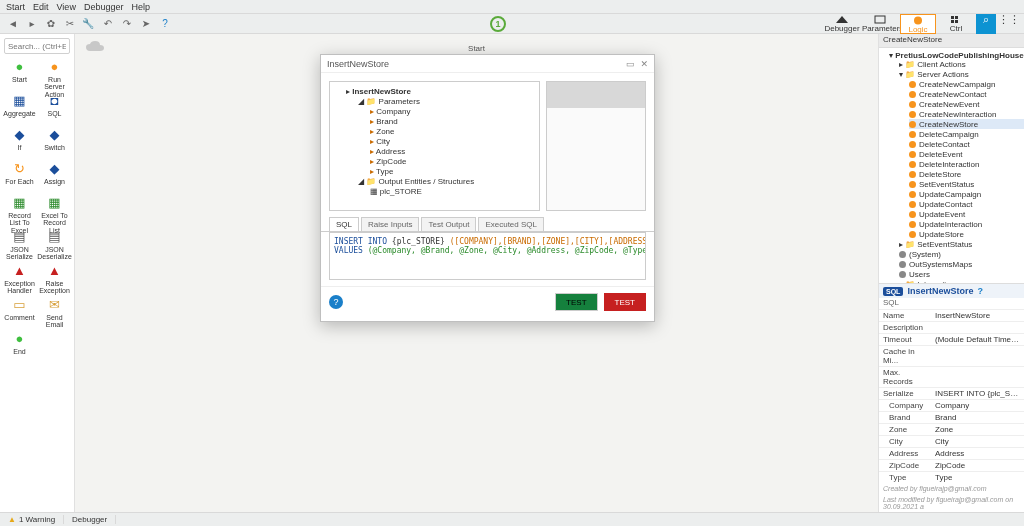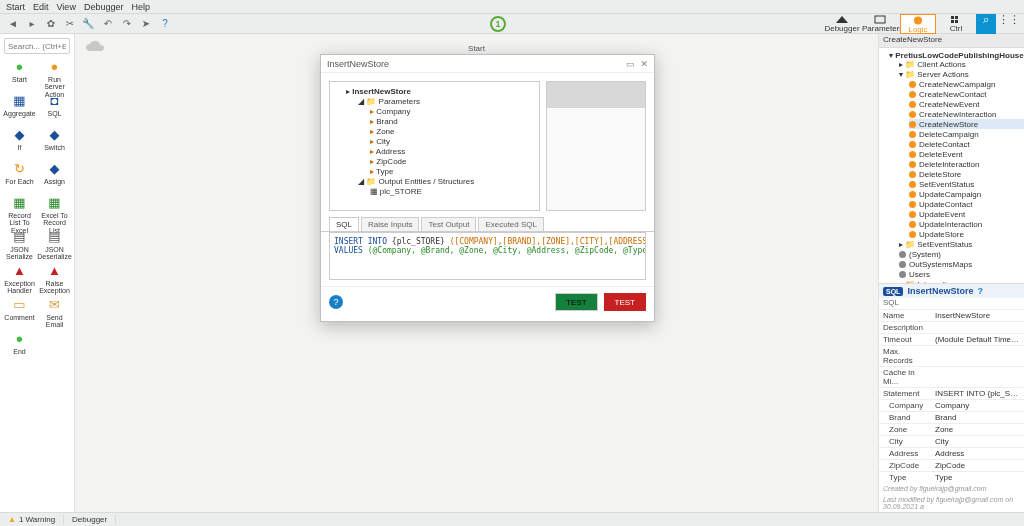--- a/index.html
+++ b/index.html
@@ -272,29 +272,29 @@
           </div>
           <div class="prop-row">
             <div class="k">Description</div>
             <div class="v"></div>
           </div>
           <div class="prop-row">
             <div class="k">Timeout</div>
             <div class="v">(Module Default Timeout)</div>
           </div>
           <div class="prop-row">
+            <div class="k">Cache in Mi...</div>
+            <div class="v"></div>
+          </div>
+          <div class="prop-row">
             <div class="k">Max. Records</div>
             <div class="v"></div>
           </div>
           <div class="prop-row">
-            <div class="k">Cache in Mi...</div>
-            <div class="v"></div>
-          </div>
-          <div class="prop-row">
-            <div class="k">Statement</div>
+            <div class="k">Serialize</div>
             <div class="v">INSERT INTO {plc_STORE} ([C...</div>
           </div>
         </div>
       <div id="prop-param-rows">
           <div class="prop-row">
             <div class="k" style="padding-left:10px;">Company</div>
             <div class="v">Company</div>
           </div>
           <div class="prop-row">
             <div class="k" style="padding-left:10px;">Brand</div>

